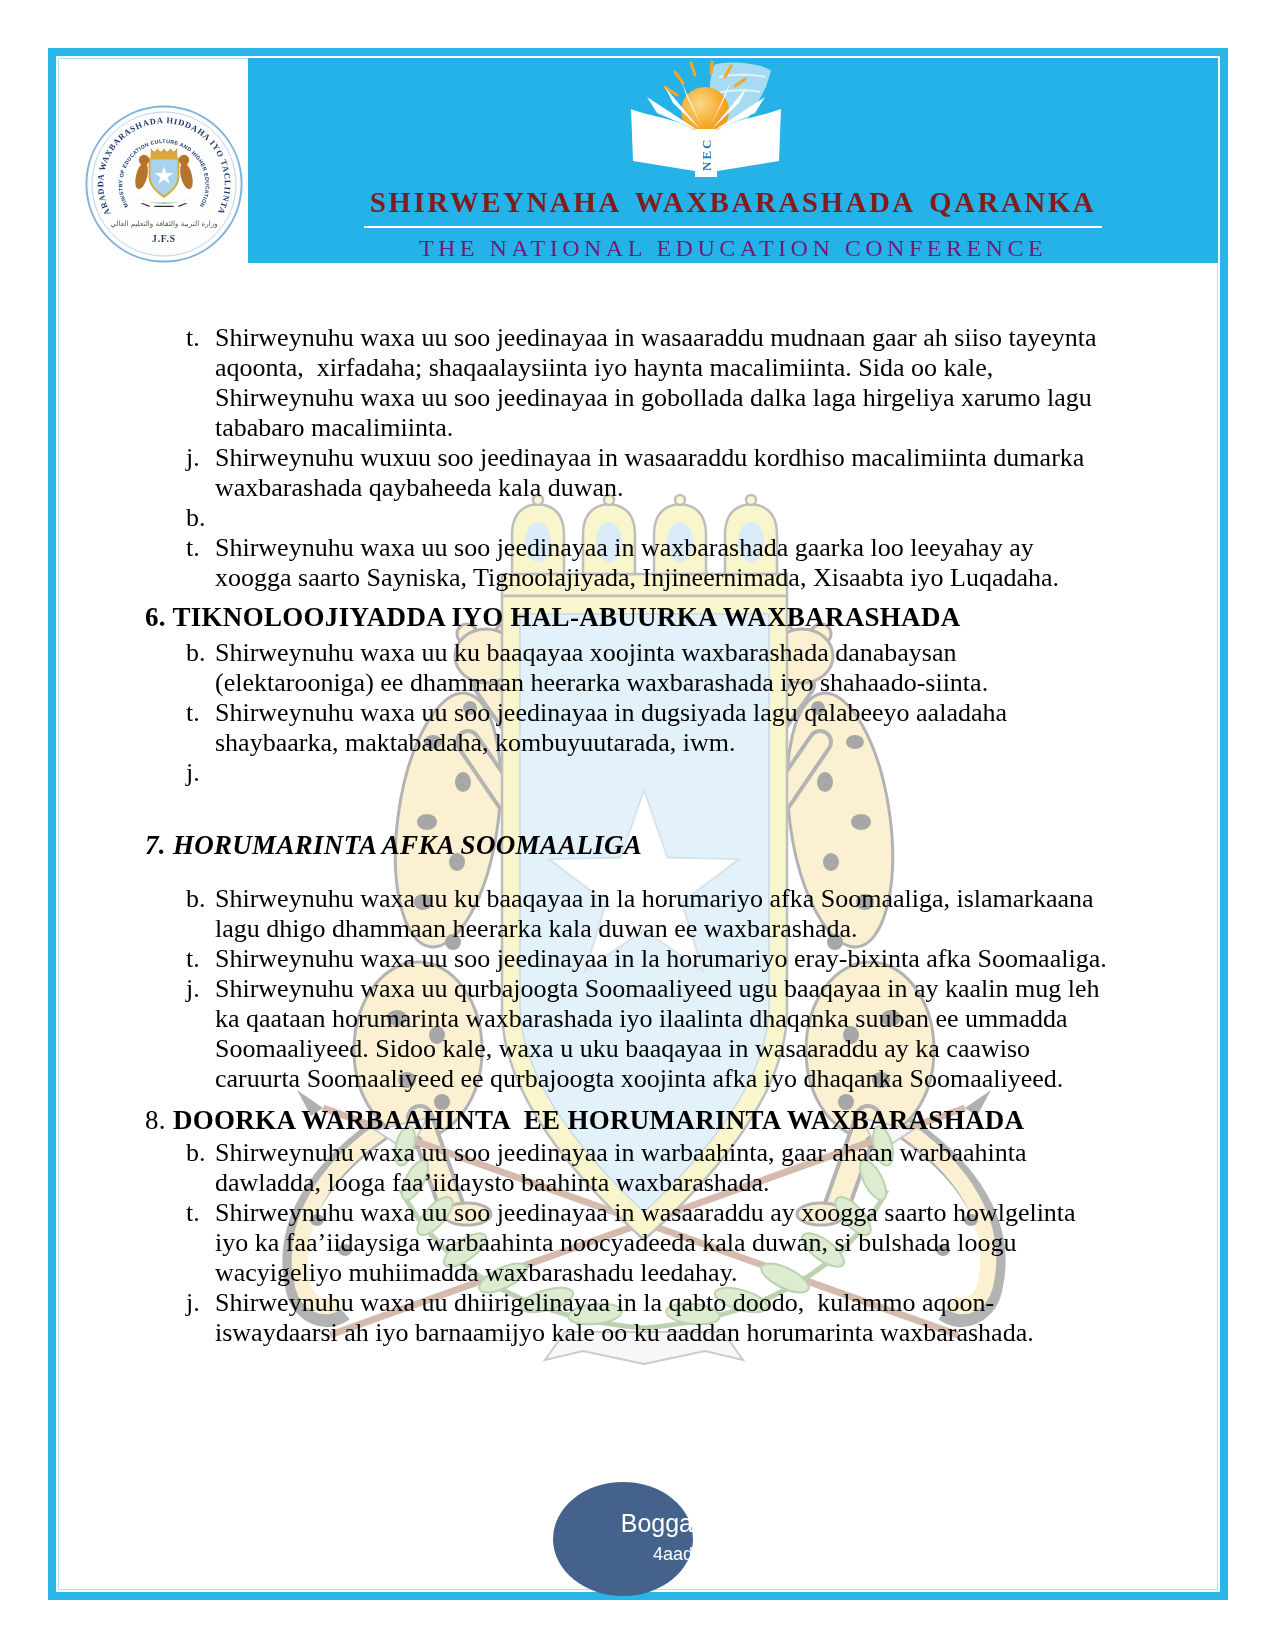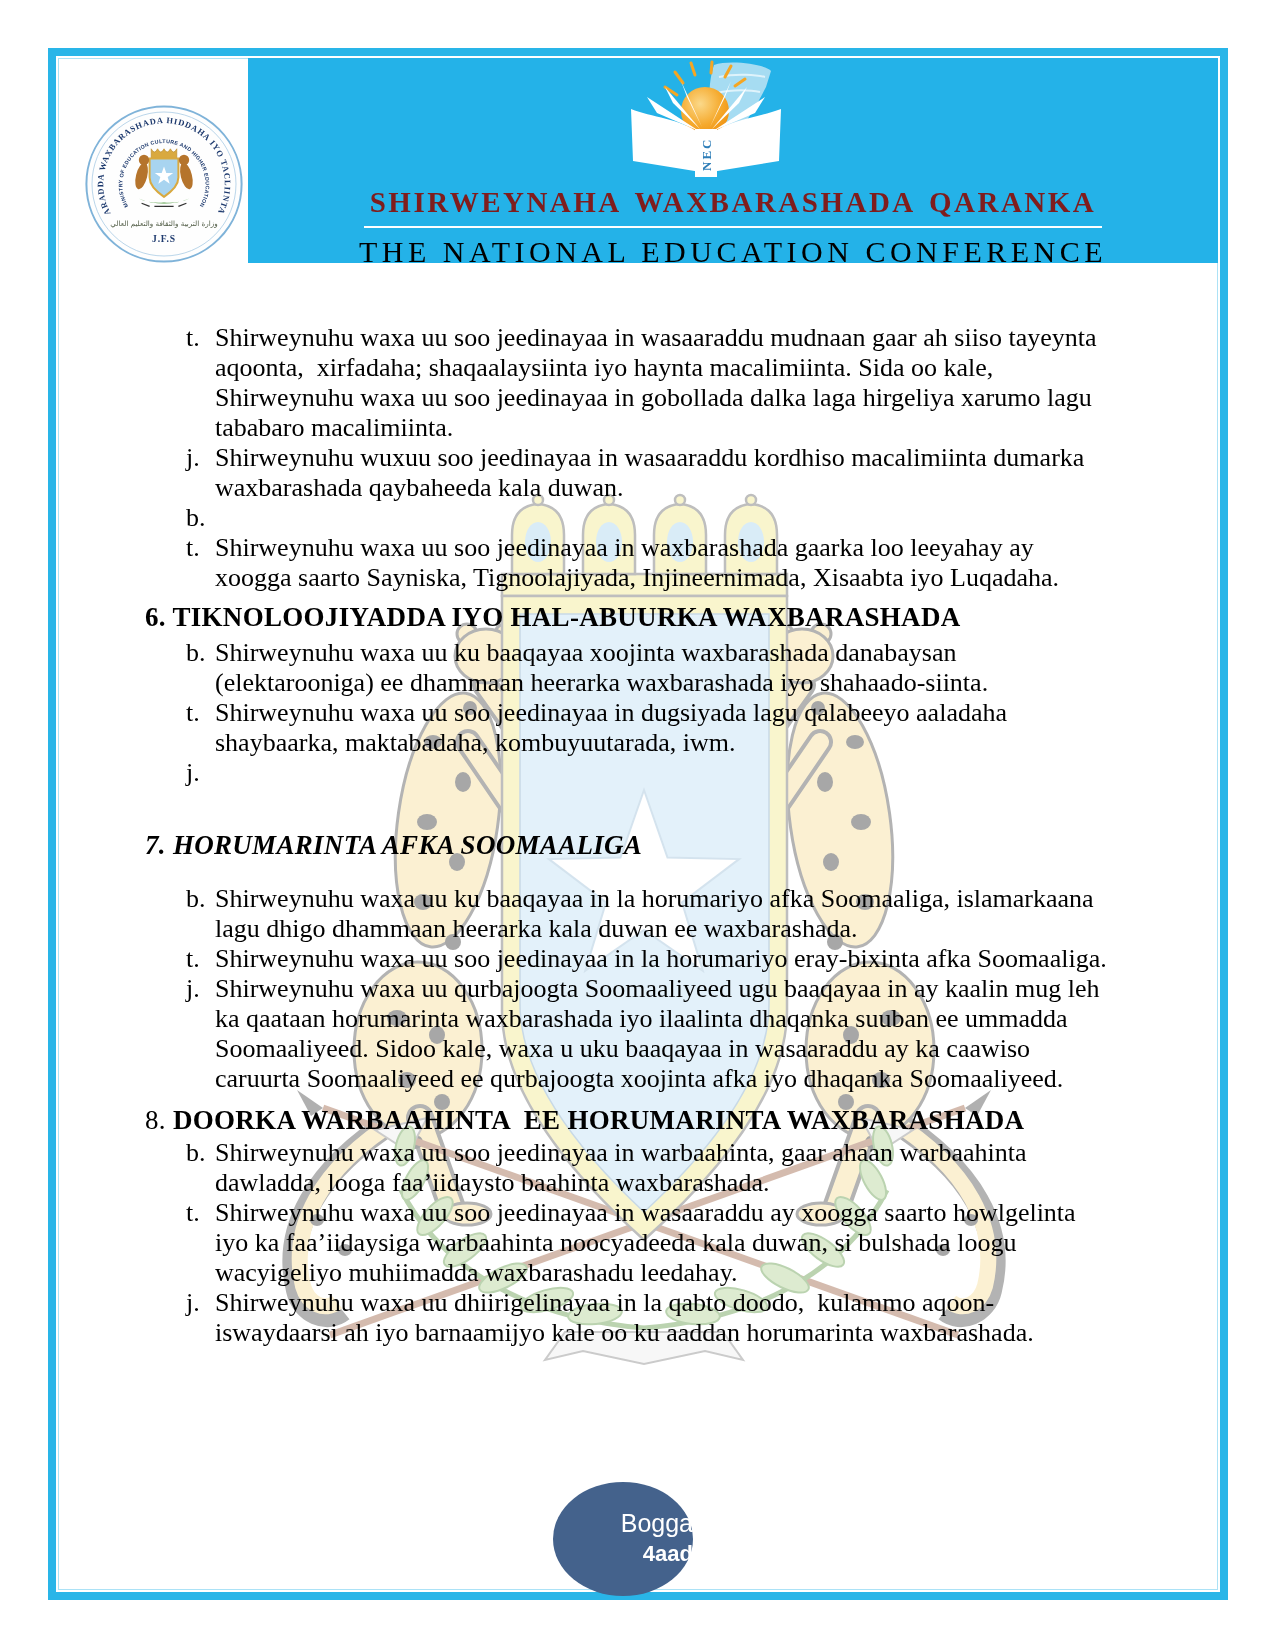--- a/index.html
+++ b/index.html
@@ -17,21 +17,21 @@
               border:8px solid var(--border-cyan);box-sizing:border-box;background:#fff;
               box-shadow:inset 0 0 0 2px #ffffff, inset 0 0 0 3px #ACE2F6;}
   
   .banner{position:absolute;left:192px;top:2px;right:2px;height:205px;
           background:var(--banner-cyan);text-align:center;}
   .nec-logo{position:absolute;left:50%;top:1px;margin-left:-114px;width:180px;height:128px;}
   .banner-titles{position:absolute;left:0;right:0;top:128px;}
   .banner-title{display:inline-block;color:#7f1d1d;font-weight:bold;font-size:29px;
                 letter-spacing:2.5px;word-spacing:5px;border-bottom:2px solid #fff;
                 padding:0 6px 7px 6px;white-space:pre;}
-  .banner-subtitle{margin-top:7px;color:#000000;font-size:30px;letter-spacing:4.5px;white-space:pre;}
+  .banner-subtitle{margin-top:7px;color:#701a75;font-size:24px;letter-spacing:4.5px;white-space:pre;}
   
   .seal{position:absolute;left:28px;top:48px;width:160px;height:160px;}
   
   .watermark{position:absolute;left:109px;top:434px;width:980px;height:880px;opacity:.78;pointer-events:none;}
   
   .content{position:absolute;left:0;right:0;top:207px;font-size:26px;line-height:30px;}
   .section{margin:0;}
   .sec-head{margin-left:89px;font-size:27px;font-weight:bold;letter-spacing:.3px;white-space:pre-wrap;}
   .sec-num{font-weight:bold;}
   .item{display:flex;}
@@ -44,21 +44,21 @@
   #sections > .section:nth-child(4) .sec-head{margin-top:42px;margin-bottom:24px;font-style:italic;}
   #sections > .section:nth-child(5) .sec-head{margin-top:11px;margin-bottom:3px;}
   
   #sections > .section:nth-child(2) .sec-num{font-weight:400;}
   #sections > .section:nth-child(5) .sec-num{font-weight:400;}
   
   .badge{position:absolute;left:497px;top:1426px;width:140px;height:114px;border-radius:50%;
          background:var(--badge-blue);color:#fff;text-align:right;
          font-family:"Liberation Sans", sans-serif;box-sizing:border-box;padding-top:26px;}
   .badge .l1{font-size:25px;line-height:30px;}
-  .badge .l2{font-size:22px;line-height:32px;font-weight:bold;}
+  .badge .l2{font-size:18px;line-height:32px;font-weight:normal;}
 </style>
 </head>
 <body>
 
 <div class="page-wrap">
 
   <div class="page-frame">
 
     <svg class="seal" viewBox="0 0 200 200">
       <circle cx="100" cy="100" r="97" fill="#FEFEFE" stroke="#7FB3D9" stroke-width="2.5"></circle>

